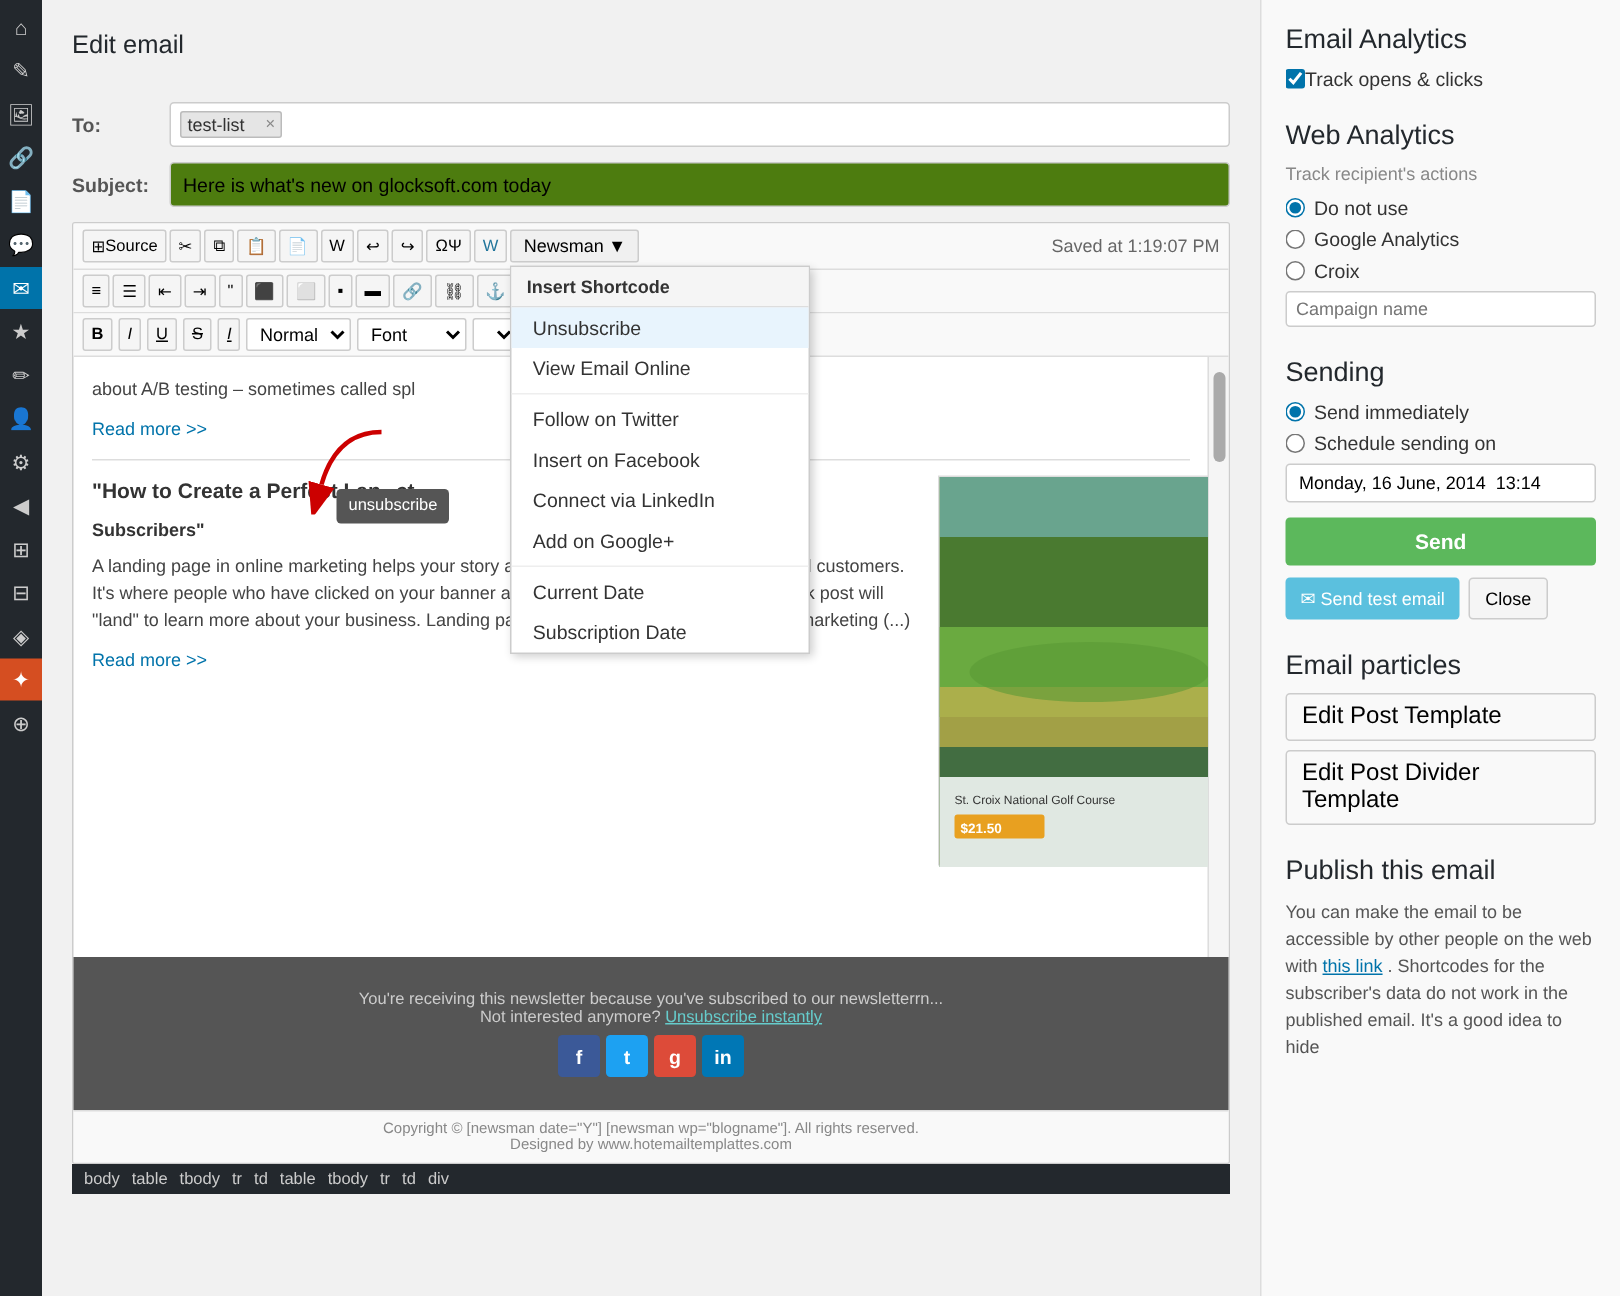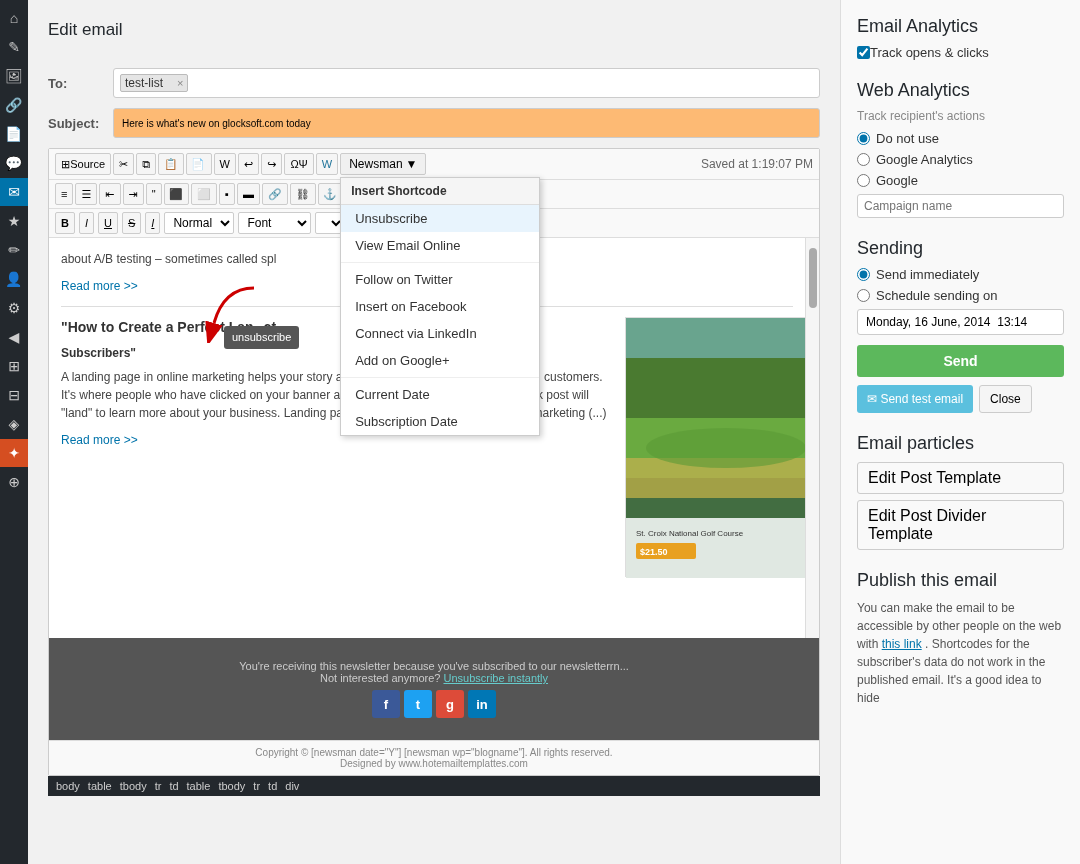--- a/index.html
+++ b/index.html
@@ -53,22 +53,22 @@
       width: 65px;
       font-weight: bold;
       font-size: 13px;
       color: #555;
     }
     .form-input {
       flex: 1;
       border: 1px solid #ccc;
       border-radius: 3px;
       padding: 5px 8px;
-      font-size: 10px;
-      background: #fdba74;
+      font-size: 13px;
+      background: #4d7c0f;
       height: 30px;
     }
     .tag-input {
       flex: 1;
       border: 1px solid #ccc;
       border-radius: 3px;
       padding: 4px 6px;
       font-size: 13px;
       background: #fff;
       height: 30px;
@@ -653,21 +653,21 @@
     <div class="radio-row">
       <input type="radio" name="analytics" id="do-not-use" checked="" style="">
       <label for="do-not-use">Do not use</label>
     </div>
     <div class="radio-row">
       <input type="radio" name="analytics" id="google-analytics" style="">
       <label for="google-analytics">Google Analytics</label>
     </div>
     <div class="radio-row">
       <input type="radio" name="analytics" id="piwik" style="">
-      <label for="piwik">Google</label>
+      <label for="piwik">Croix</label>
     </div>
     <input type="text" class="campaign-input" placeholder="Campaign name" style="">
   </div>
 
   <div class="panel-section">
     <h2>Sending</h2>
     <div class="radio-row">
       <input type="radio" name="sending" id="send-immediately" checked="" style="">
       <label for="send-immediately">Send immediately</label>
     </div>

